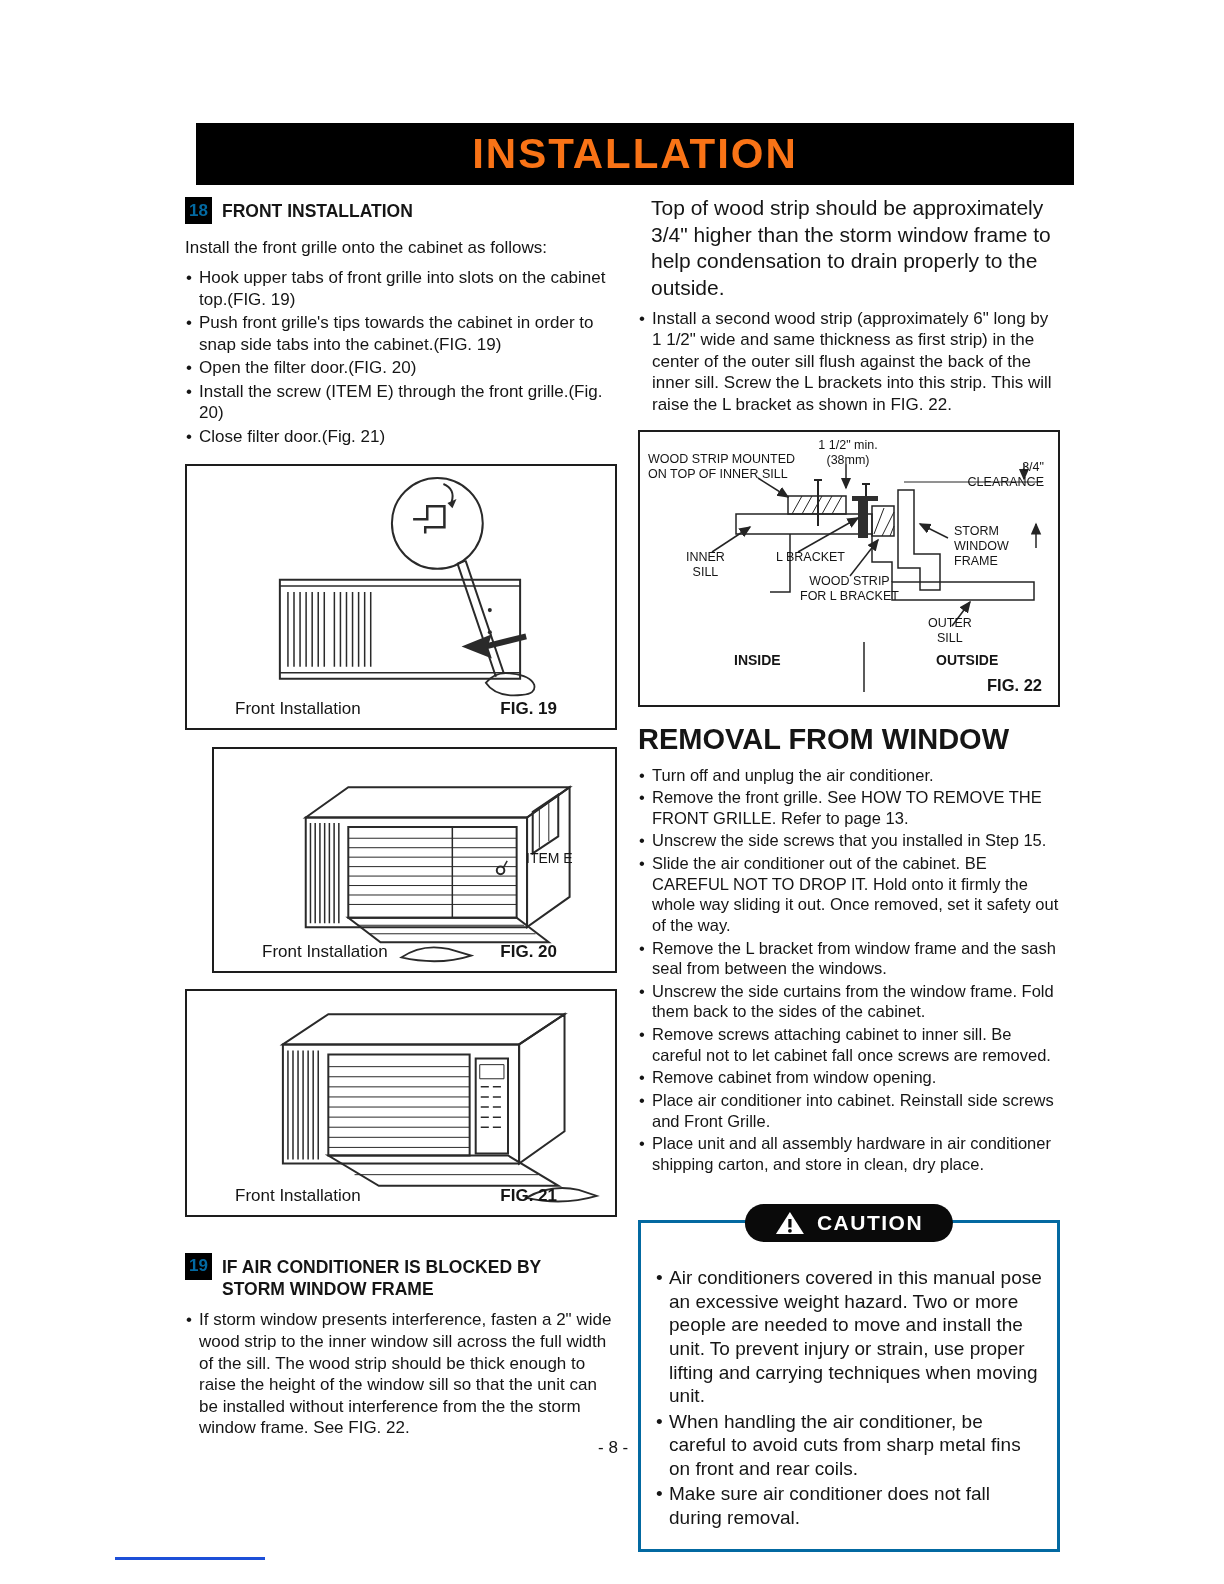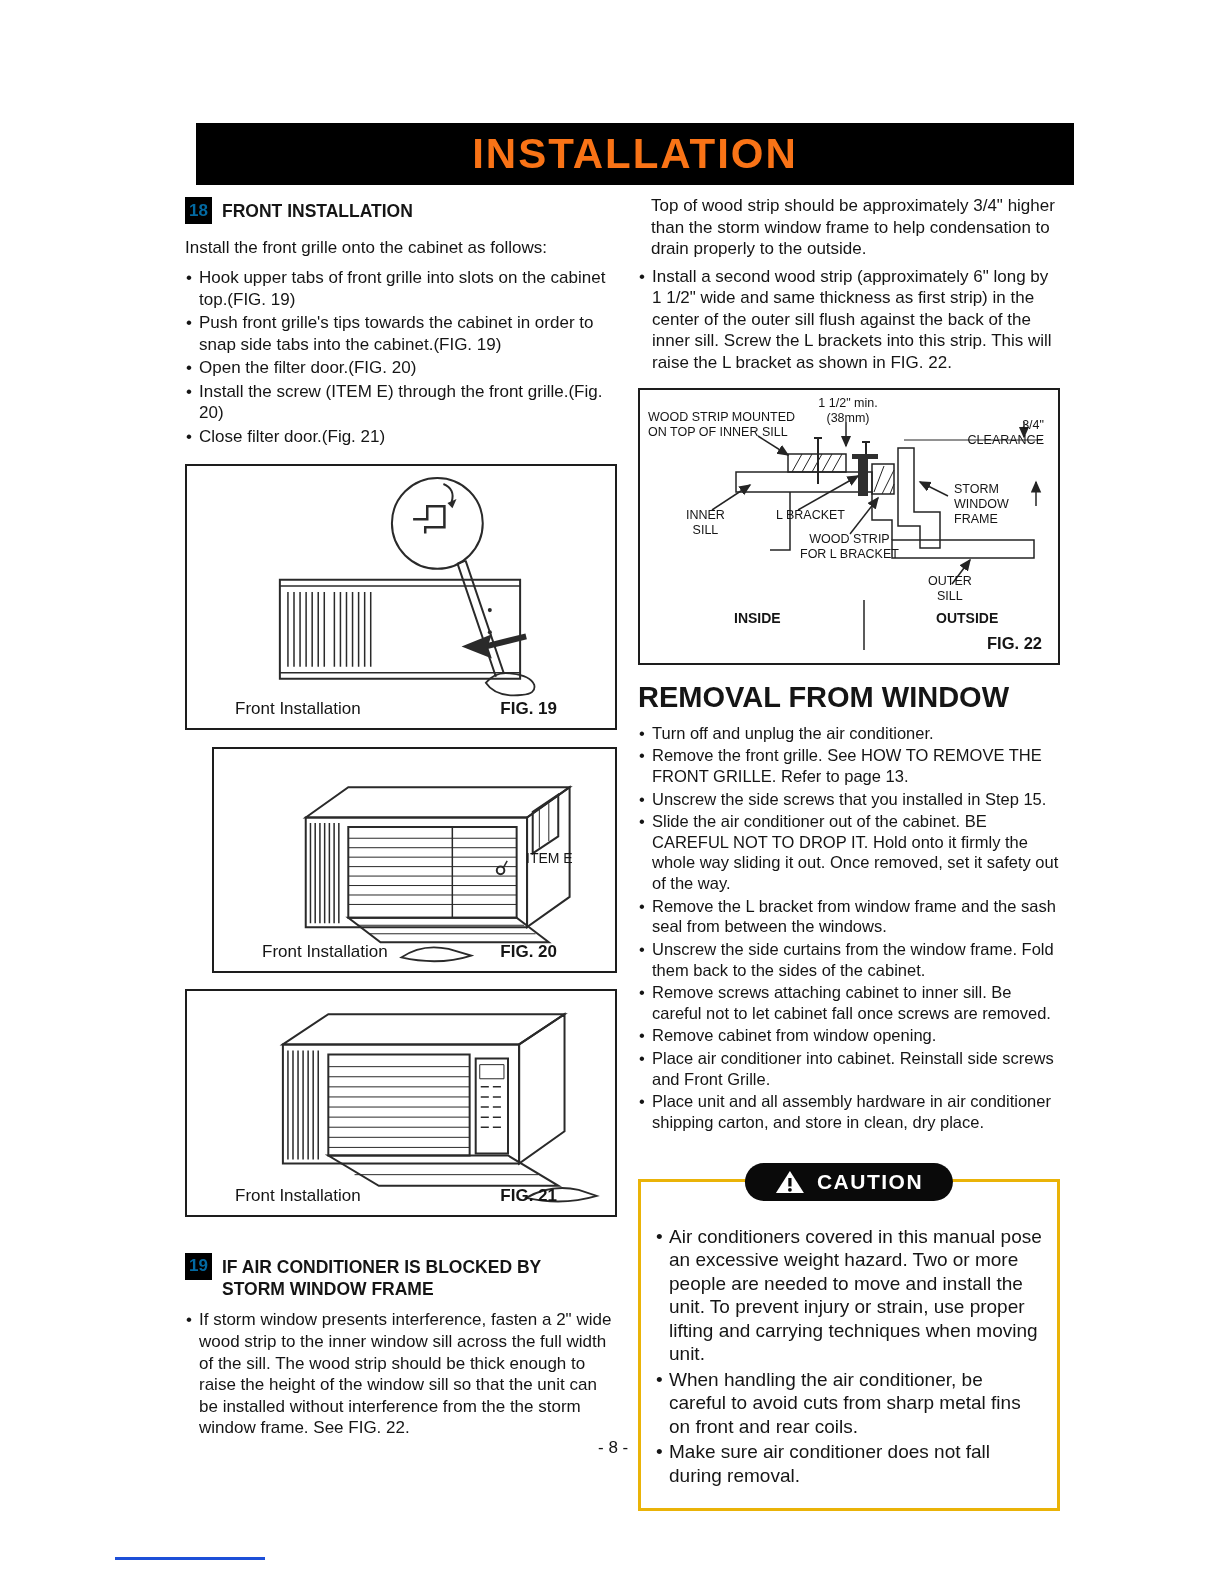--- a/index.html
+++ b/index.html
@@ -40,25 +40,25 @@
   .item-tag{position:absolute;left:312px;top:101px;font-size:14px;}
   
   .f22{position:absolute;font-size:12.5px;line-height:1.2;white-space:pre-line;}
   .f22.c{text-align:center;}
   .f22.r{text-align:right;}
   .f22.b{font-weight:bold;font-size:14px;padding-left:8px;}
   .fig22-num{position:absolute;right:16px;bottom:10px;font-size:16.5px;font-weight:bold;}
   
   .removal-title{font-size:29px;font-weight:bold;margin:16px 0 0 0;letter-spacing:0;}
   
-  .cont{font-size:17px;margin:0 0 0 0;padding-left:13px;line-height:1.27;}
+  .cont{font-size:21px;margin:0 0 0 0;padding-left:13px;line-height:1.27;}
   
   .sec19{margin-top:36px;}
   
-  .caution-box{position:relative;border:3px solid #eab308;margin-top:46px;padding:34px 14px 18px 14px;}
+  .caution-box{position:relative;border:3px solid #0369a1;margin-top:46px;padding:34px 14px 18px 14px;}
   .caution-pill{
     position:absolute;left:50%;top:-19px;transform:translateX(-50%);
     background:#0a0a0a;color:#fff;border-radius:19px;height:38px;
     display:flex;align-items:center;gap:12px;padding:0 30px;
   }
   .caution-pill span{font-size:21px;font-weight:bold;letter-spacing:1.5px;}
   .caution-box ul.bullets{font-size:19px;line-height:1.24;}
   
   .page-number{position:absolute;left:598px;top:1438px;font-size:17px;}
   .blue-line{position:absolute;left:115px;top:1557px;width:150px;height:3px;background:#1d4fd8;}

